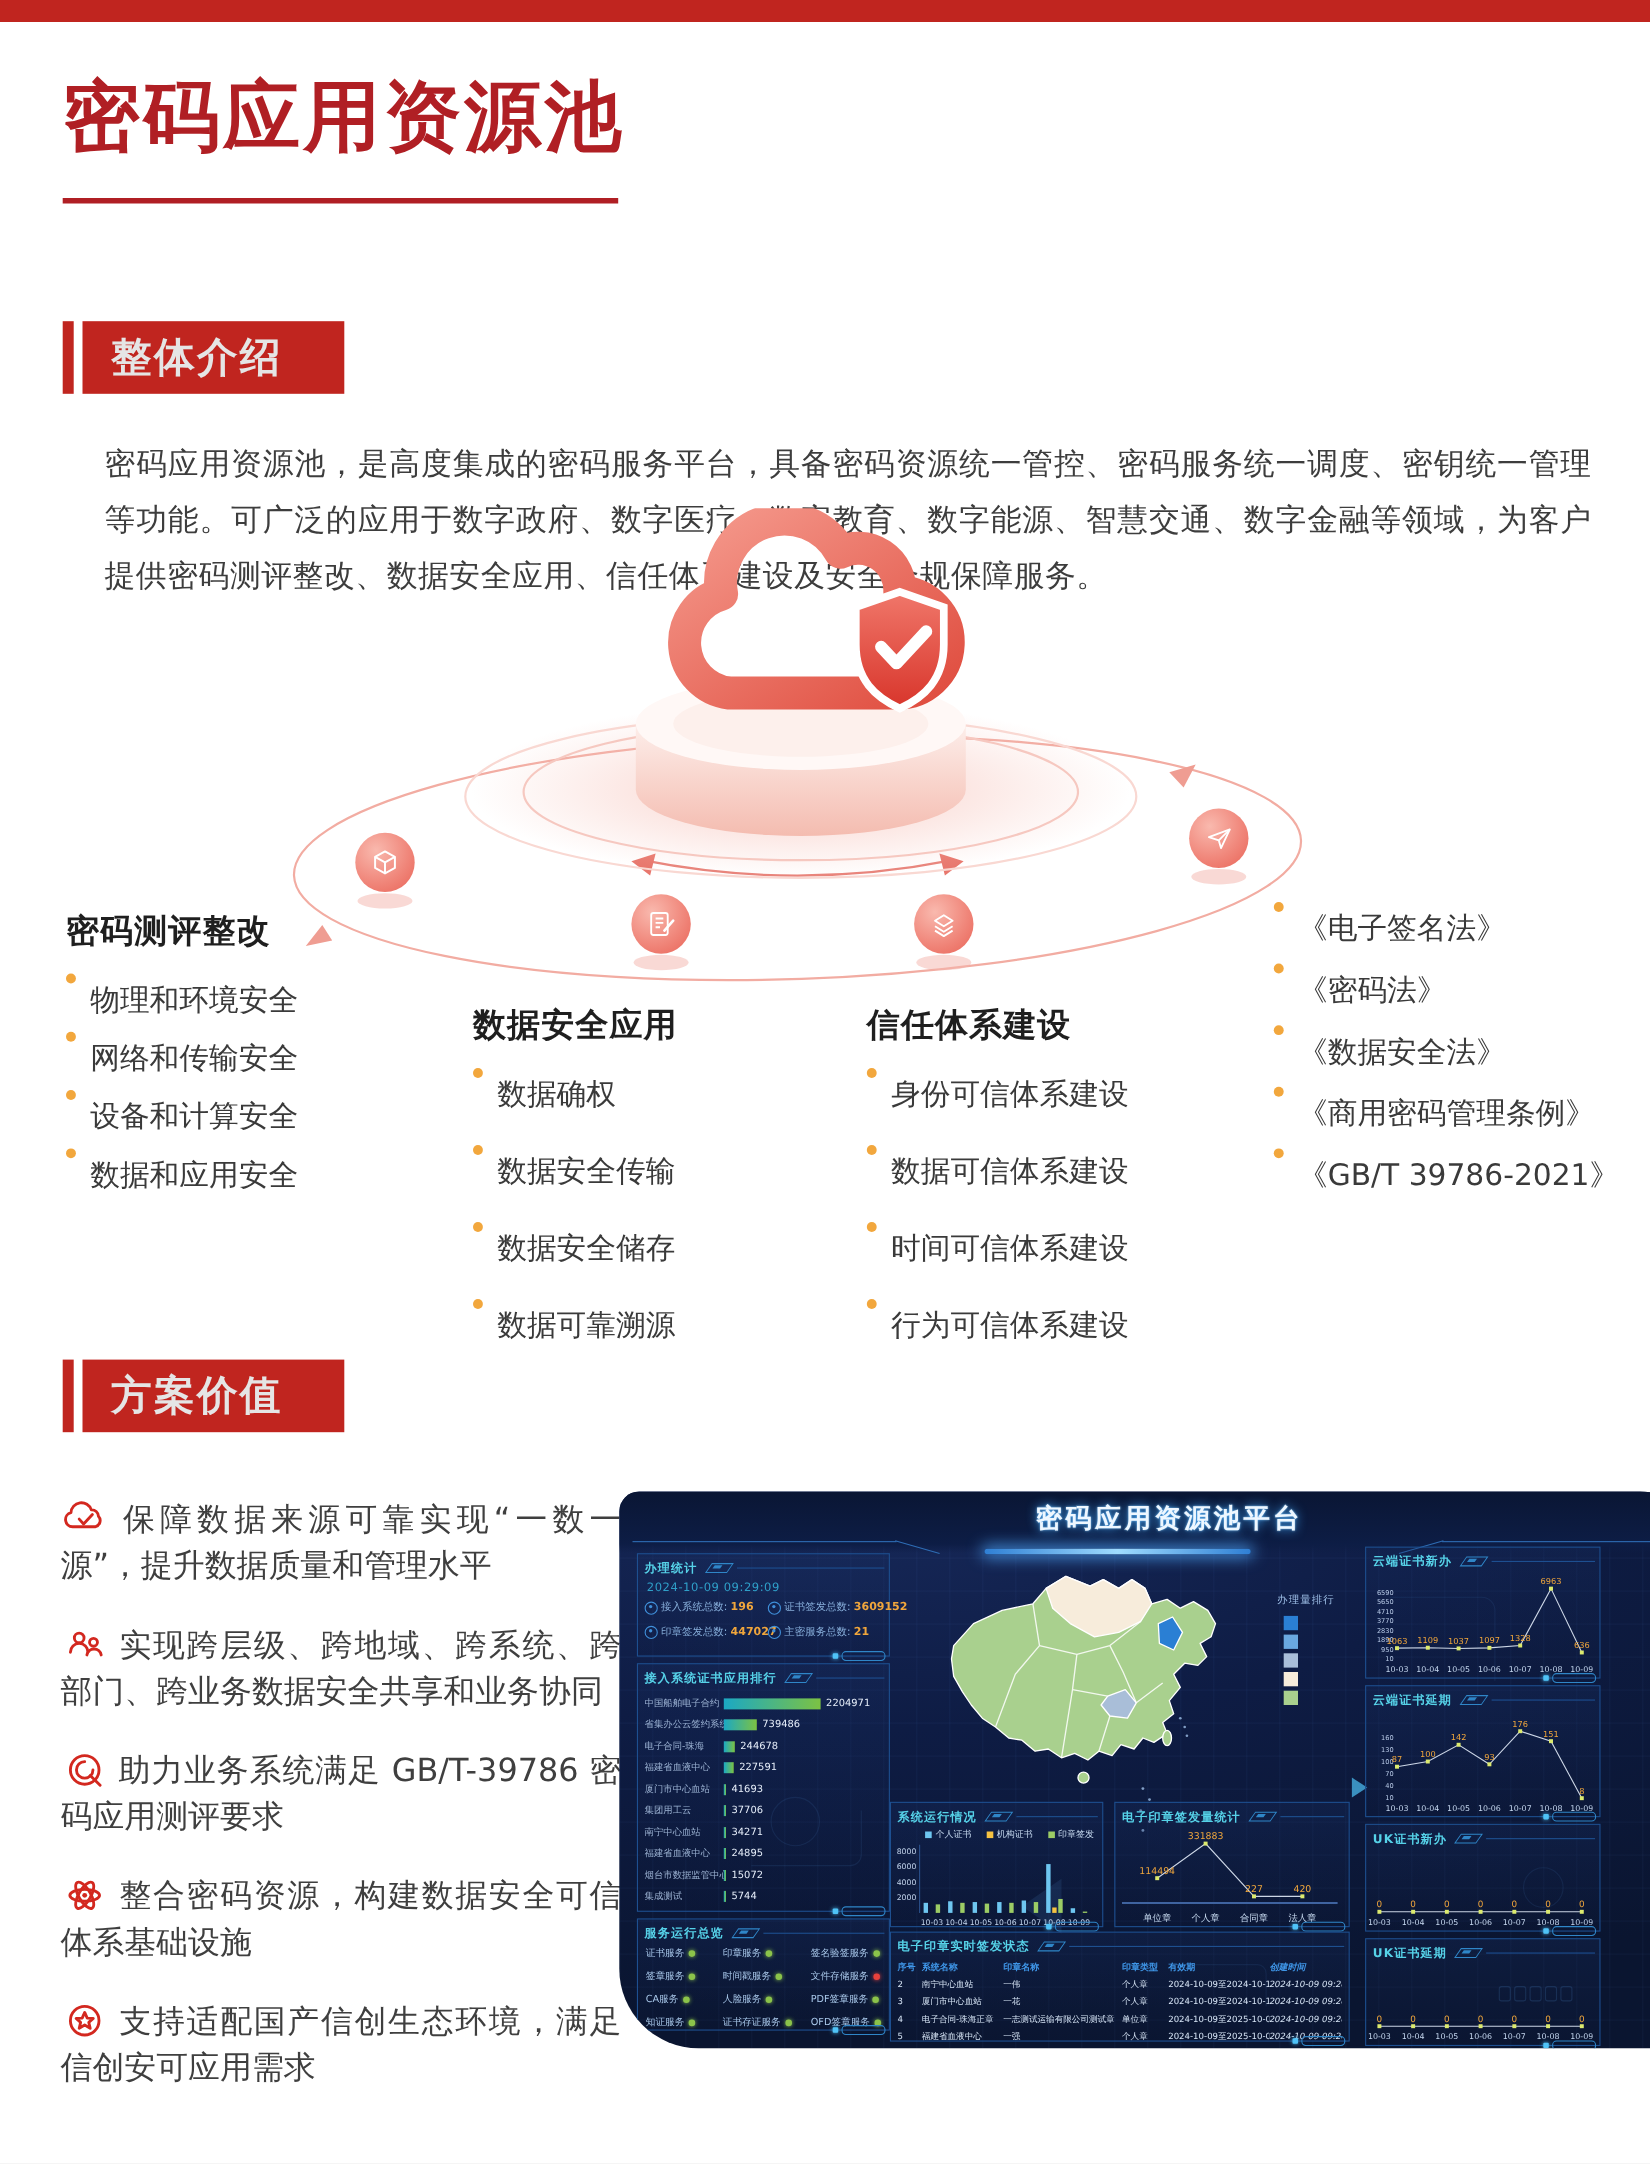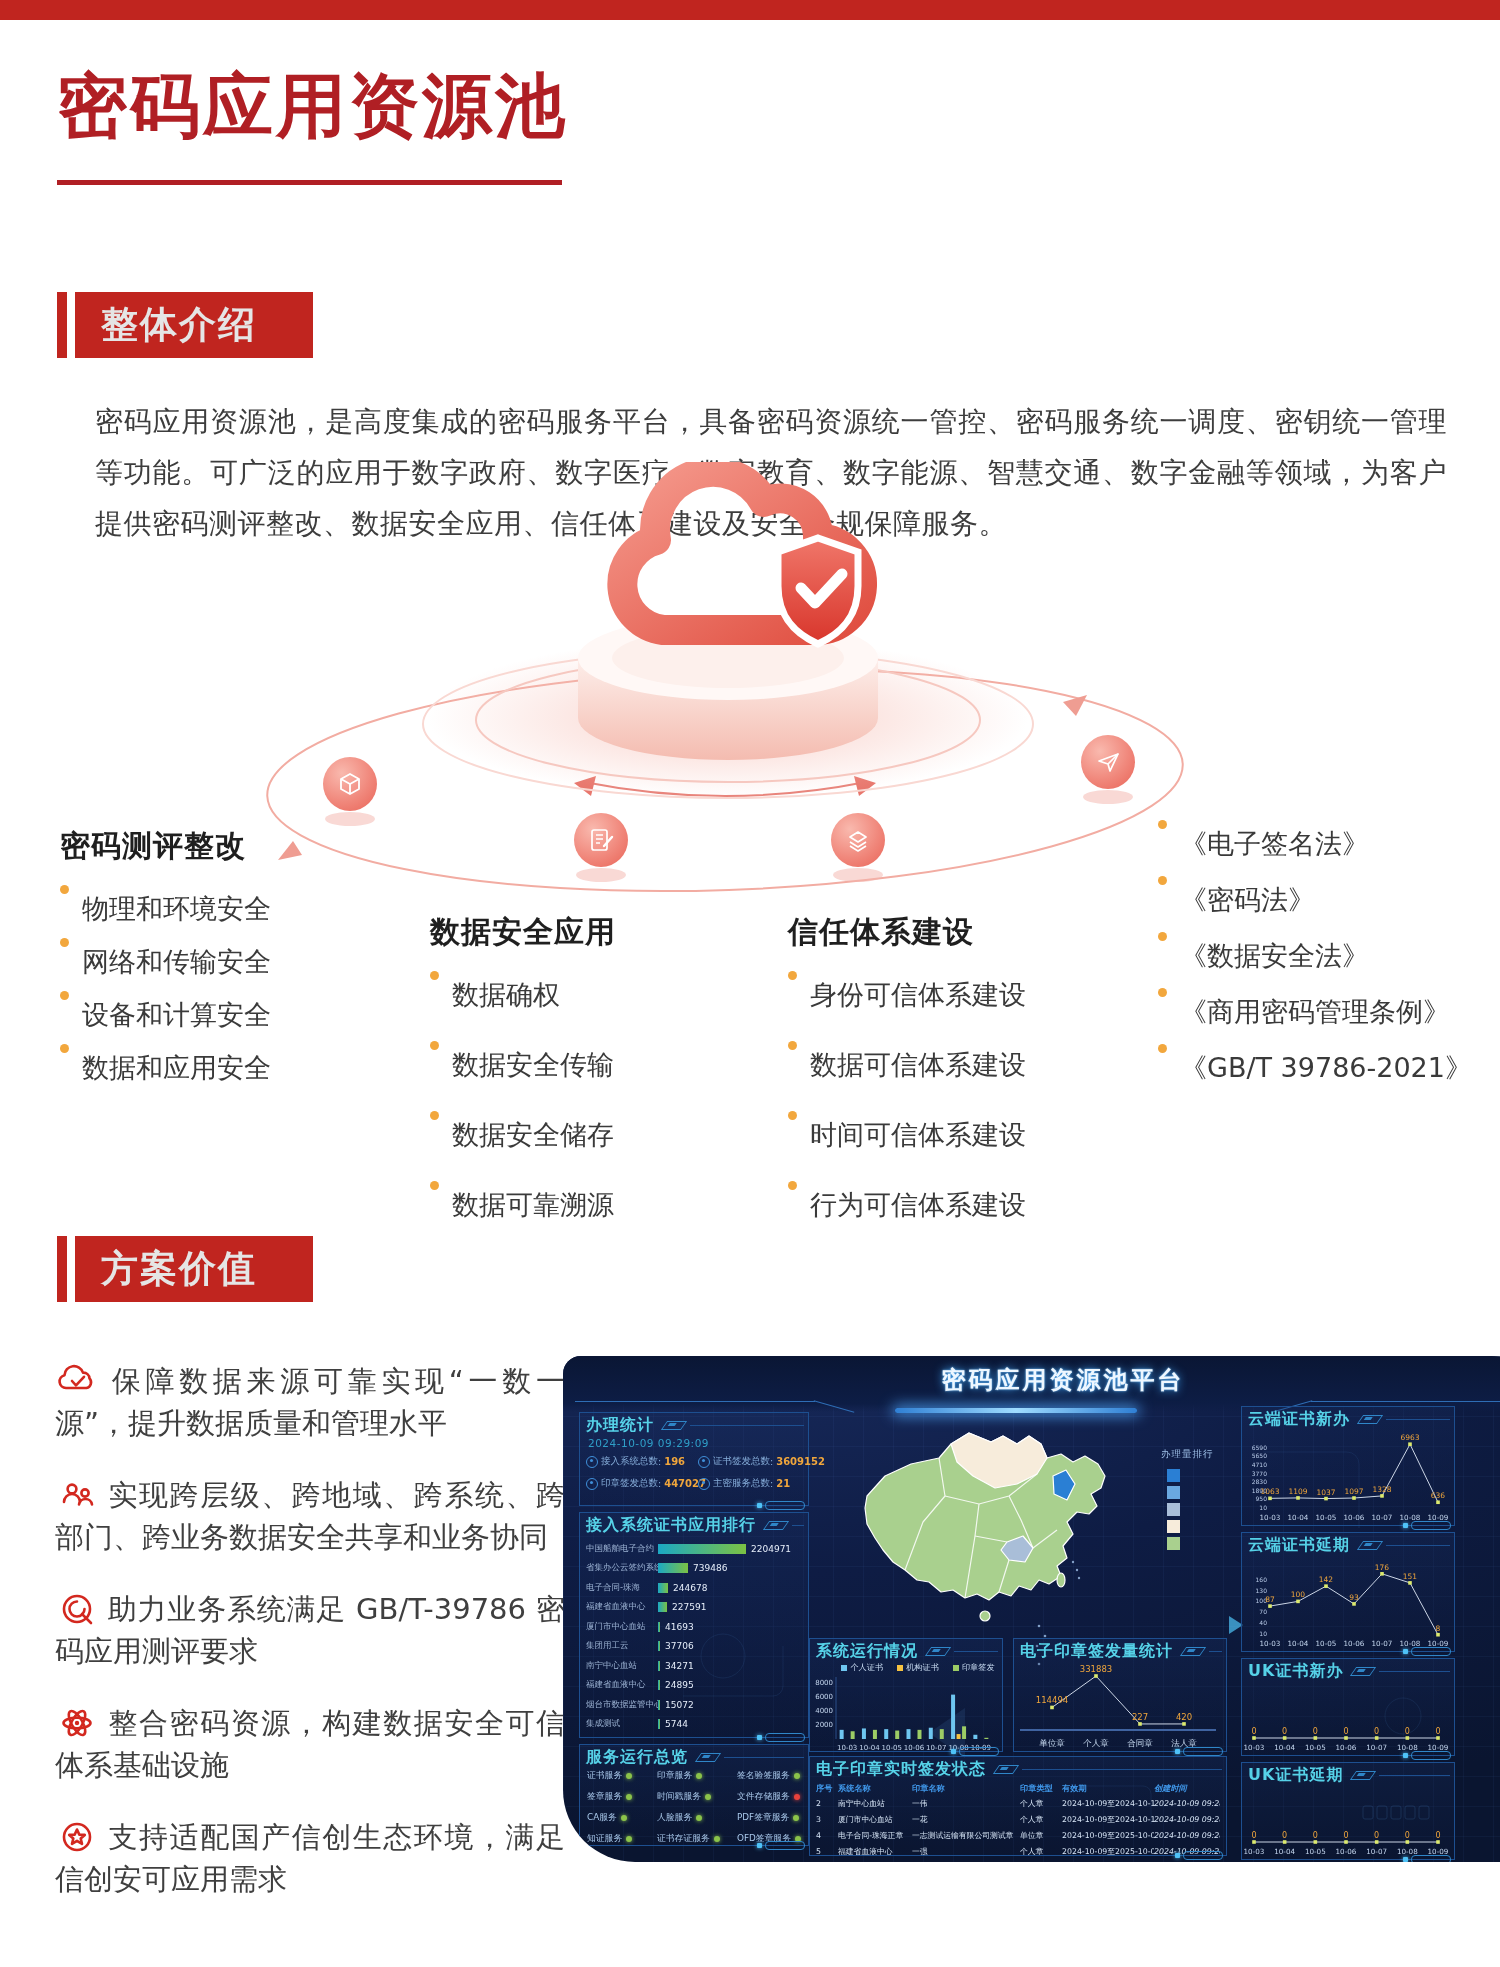--- a/index.html
+++ b/index.html
@@ -50,21 +50,21 @@
   .hline.l{left:12px;width:240px;}
   .hline.r{right:12px;width:240px;}
   .hslant{position:absolute;width:42px;height:0;border-top:1px solid #2e6db5;top:50px;}
   .hslant.l{left:250px;transform:rotate(16deg);}
   .hslant.r{right:250px;transform:rotate(-16deg);}
   .hglow{position:absolute;left:332px;top:52px;width:242px;height:5px;border-radius:3px;
     background:linear-gradient(90deg,#2f7fd4,#9fdcff,#2f7fd4);box-shadow:0 0 14px 3px rgba(80,170,255,.8);}
 
   .panel{position:absolute;border:1px solid #1d4f90;background:linear-gradient(180deg,rgba(25,48,100,.28),rgba(12,24,56,.12));}
   .ptitle{display:flex;align-items:center;height:18px;padding:3px 4px 0 6px;}
-  .ptitle .pt{font-size:16px;font-weight:bold;color:var(--cyan);letter-spacing:1px;white-space:nowrap;}
+  .ptitle .pt{font-size:11px;font-weight:bold;color:var(--cyan);letter-spacing:1px;white-space:nowrap;}
   .ptitle .brk{width:18px;height:7px;border:1px solid #2f86c8;transform:skewX(-35deg);margin:0 4px 0 10px;flex:none;position:relative;}
   .ptitle .brk::after{content:"";position:absolute;left:3px;top:1px;width:7px;height:3px;background:#2f86c8;}
   .ptitle .pline{flex:1;border-top:1px solid #1d4f90;margin-left:2px;}
   .pill{position:absolute;right:3px;bottom:-5px;display:flex;align-items:center;}
   .pill .pd{width:5px;height:5px;background:#4fc3f7;border-radius:1px;margin-right:3px;box-shadow:0 0 4px #4fc3f7;}
   .pill .pb{width:38px;height:7px;border:1px solid #2f86c8;border-radius:4px;}
 
   
   .dp-stats{left:16px;top:56px;width:228px;height:92px;}
   .stat-date{font-size:10.5px;color:#2f9fc8;margin:3px 0 6px 8px;letter-spacing:0.5px;}

